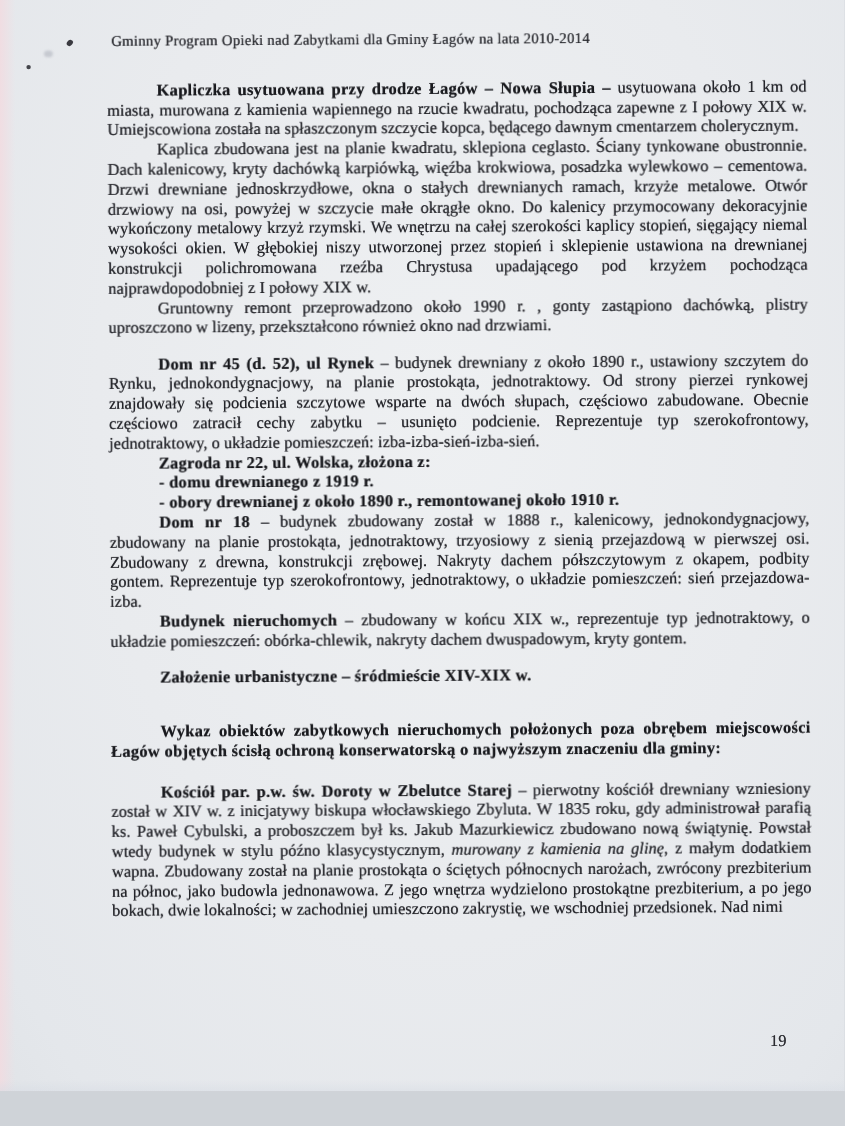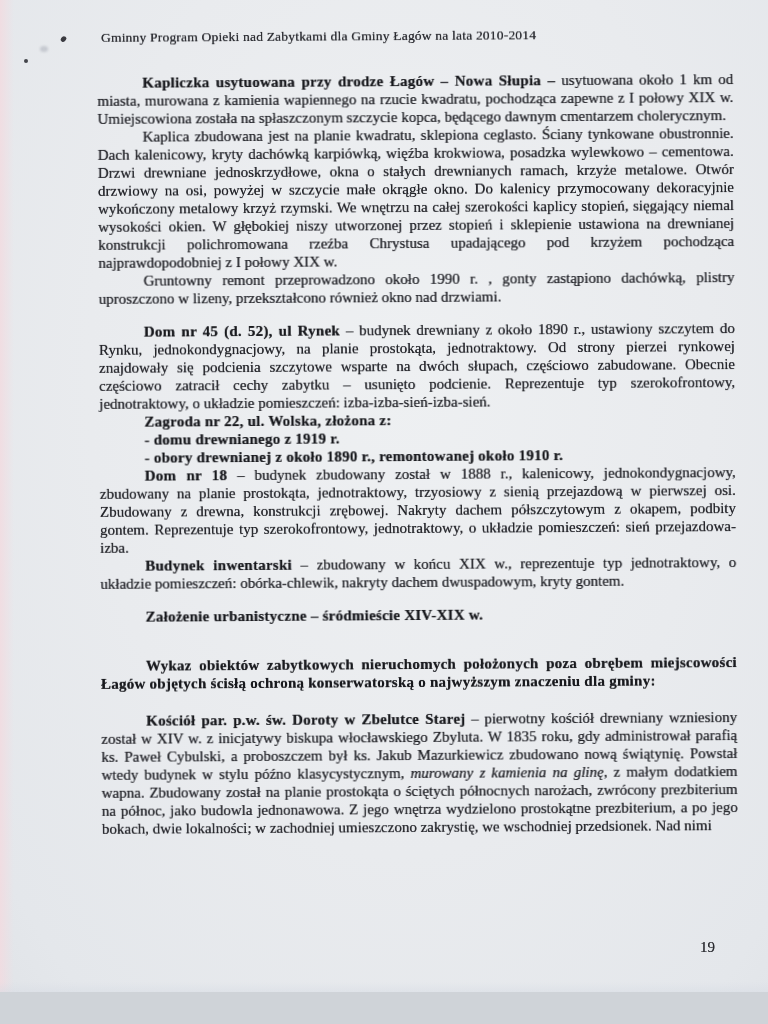--- a/index.html
+++ b/index.html
@@ -118,21 +118,21 @@
       <p class="para"><span>Gruntowny remont przeprowadzono około 1990 r. , gonty zastąpiono dachówką, plistry uproszczono w lizeny, przekształcono również okno nad drzwiami.</span></p>
 
       <p class="para gap-before-small"><strong>Dom nr 45 (d. 52), ul Rynek</strong><span> – budynek drewniany z około 1890 r., ustawiony szczytem do Rynku, jednokondygnacjowy, na planie prostokąta, jednotraktowy. Od strony pierzei rynkowej znajdowały się podcienia szczytowe wsparte na dwóch słupach, częściowo zabudowane. Obecnie częściowo zatracił cechy zabytku – usunięto podcienie. Reprezentuje typ szerokofrontowy, jednotraktowy, o układzie pomieszczeń: izba-izba-sień-izba-sień.</span></p>
 
       <p class="bold-line gap-before-med">Zagroda nr 22, ul. Wolska, złożona z:</p>
       <p class="bold-line">- domu drewnianego z 1919 r.</p>
       <p class="bold-line">- obory drewnianej z około 1890 r., remontowanej około 1910 r.</p>
 
       <p class="para"><strong>Dom nr 18</strong><span> – budynek zbudowany został w 1888 r., kalenicowy, jednokondygnacjowy, zbudowany na planie prostokąta, jednotraktowy, trzyosiowy z sienią przejazdową w pierwszej osi. Zbudowany z drewna, konstrukcji zrębowej. Nakryty dachem półszczytowym z okapem, podbity gontem. Reprezentuje typ szerokofrontowy, jednotraktowy, o układzie pomieszczeń: sień przejazdowa-izba.</span></p>
 
-      <p class="para"><strong>Budynek inwentarski</strong><span> – zbudowany w końcu XIX w., reprezentuje typ jednotraktowy, o układzie pomieszczeń: obórka-chlewik, nakryty dachem dwuspadowym, kryty gontem.</span></p>
+      <p class="para"><strong>Budynek nieruchomych</strong><span> – zbudowany w końcu XIX w., reprezentuje typ jednotraktowy, o układzie pomieszczeń: obórka-chlewik, nakryty dachem dwuspadowym, kryty gontem.</span></p>
 
       <p class="bold-line heading-zalozenie">Założenie urbanistyczne – śródmieście XIV-XIX w.</p>
 
       <p class="para heading-wykaz">Wykaz obiektów zabytkowych nieruchomych położonych poza obrębem miejscowości Łagów objętych ścisłą ochroną konserwatorską o najwyższym znaczeniu dla gminy:</p>
 
       <p class="para para-kosciol"><strong>Kościół par. p.w. św. Doroty w Zbelutce Starej</strong><span> – pierwotny kościół drewniany wzniesiony został w XIV w. z inicjatywy biskupa włocławskiego Zbyluta. W 1835 roku, gdy administrował parafią ks. Paweł Cybulski, a proboszczem był ks. Jakub Mazurkiewicz zbudowano nową świątynię. Powstał wtedy budynek w stylu późno klasycystycznym, </span><span class="italic-phrase">murowany z kamienia na glinę</span><span>, z małym dodatkiem wapna. Zbudowany został na planie prostokąta o ściętych północnych narożach, zwrócony prezbiterium na północ, jako budowla jednonawowa. Z jego wnętrza wydzielono prostokątne prezbiterium, a po jego bokach, dwie lokalności; w zachodniej umieszczono zakrystię, we wschodniej przedsionek. Nad nimi</span></p>
 
     </div>
   </div>
 

